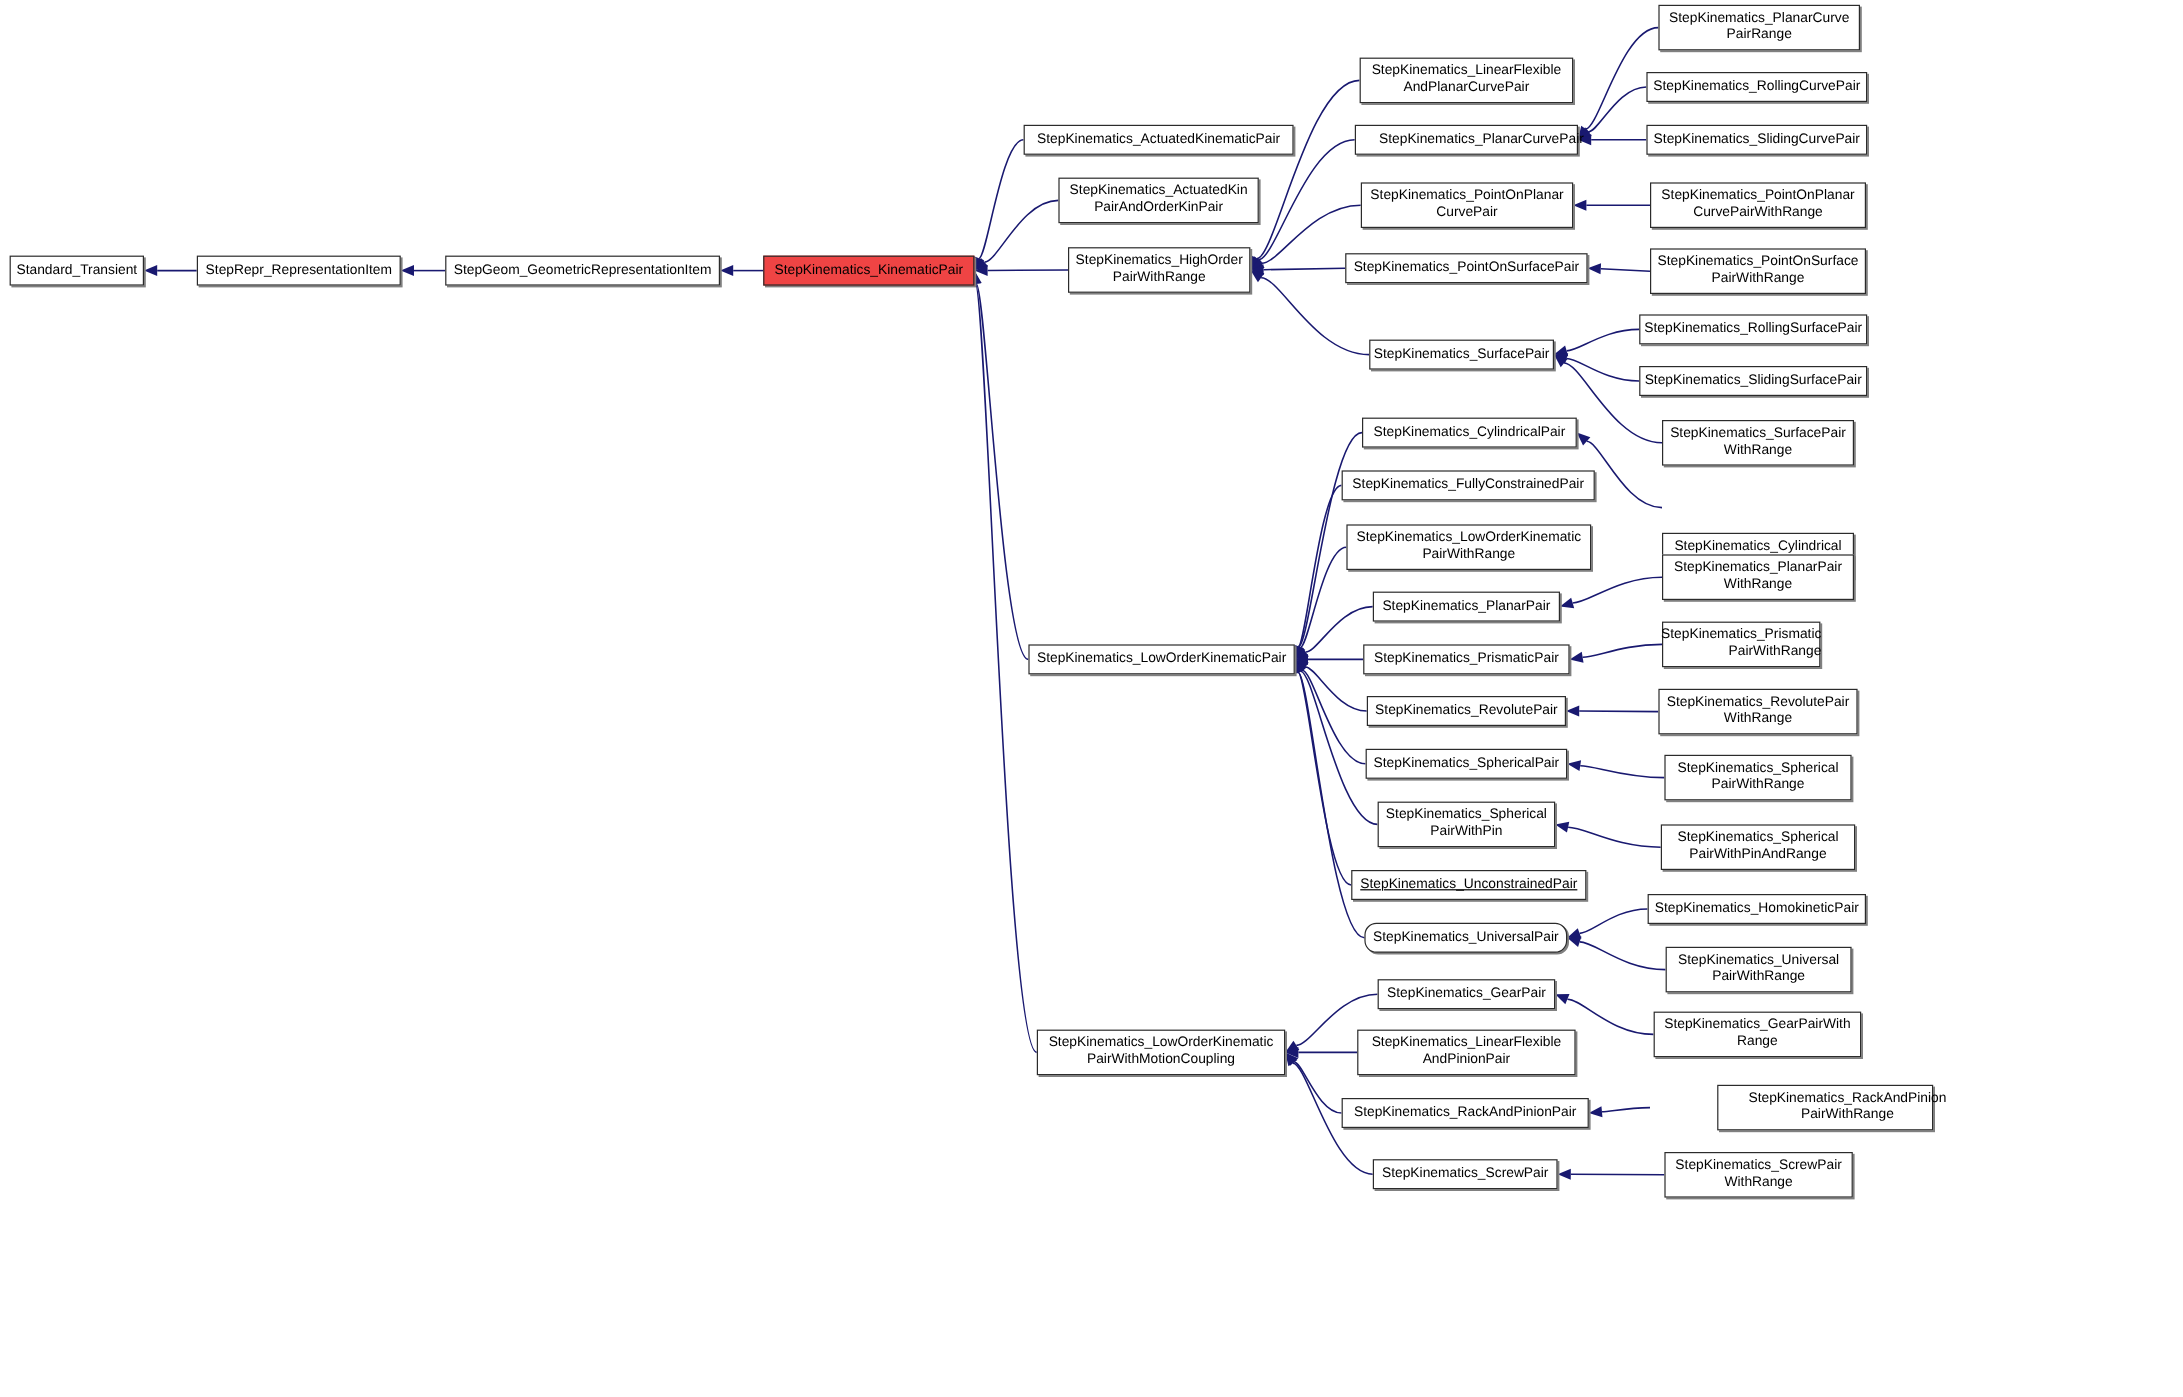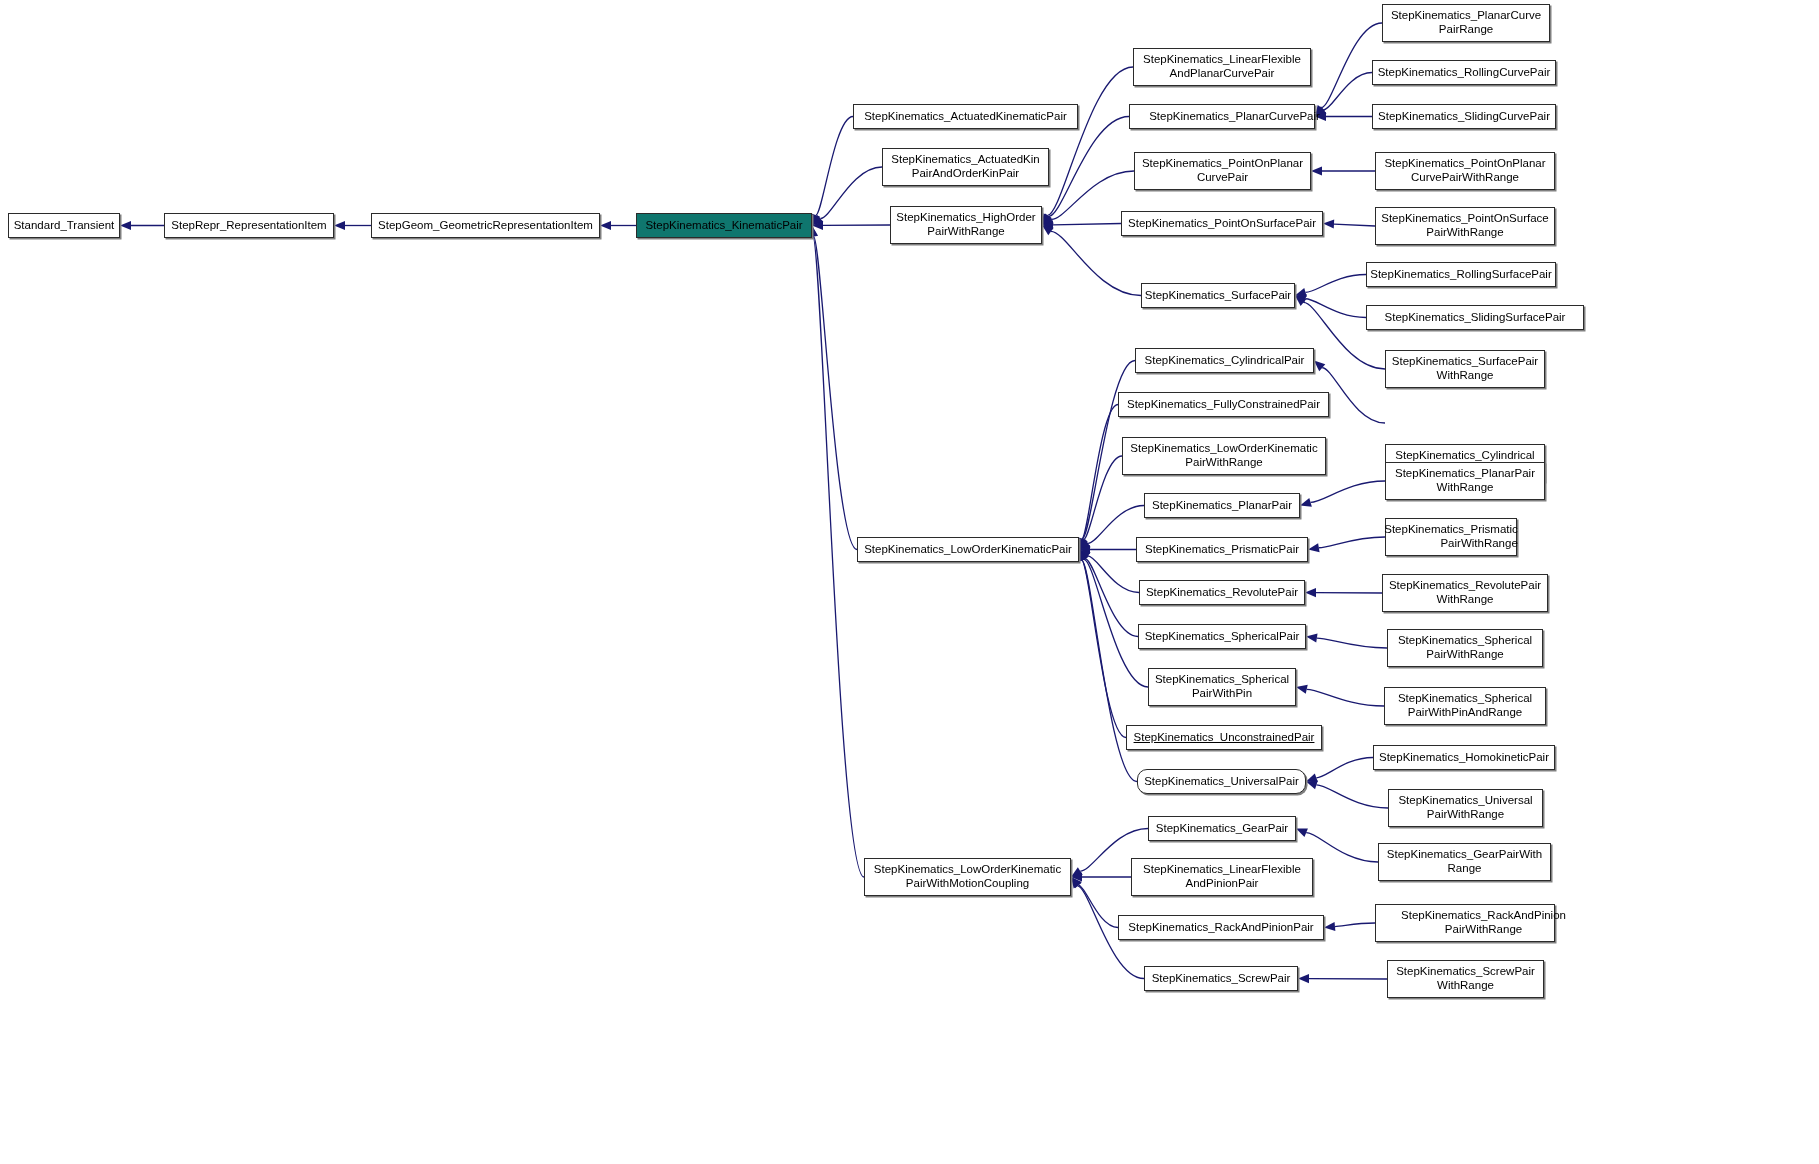--- a/index.html
+++ b/index.html
@@ -4,21 +4,21 @@
 <style>
   html,body{margin:0;padding:0;background:#ffffff;}
   #stage{position:relative;width:1819px;height:1164px;background:#ffffff;
          font-family:"Liberation Sans","DejaVu Sans",sans-serif;overflow:hidden;}
   .node{position:absolute;box-sizing:border-box;background:#ffffff;
         border:1px solid #2b2b2b;
         box-shadow:1.5px 1.5px 0 0 #808080;
         display:flex;align-items:center;justify-content:center;text-align:center;
         font-size:11.5px;color:#000000;line-height:1.18;letter-spacing:0px;
         padding:0 3px;white-space:pre-line;}
-  .node.hl{background:#0f766e;}
+  .node.hl{background:#ef4444;}
   svg.edges{position:absolute;left:0;top:0;width:1819px;height:1164px;pointer-events:none;}
   .ln{fill:none;stroke:#191970;stroke-width:1.3px;}
   .ah{fill:#191970;stroke:none;}
 </style>
 </head>
 <body>
 
 <div id="stage">
   <svg class="edges" id="edge-layer">
       <g>
@@ -245,38 +245,38 @@
       <div class="node" style="left: 1144px; top: 966px; width: 154px; height: 25px;">StepKinematics_ScrewPair</div>
       <div class="node" style="left: 1382px; top: 4px; width: 168px; height: 38px;">StepKinematics_PlanarCurve
 PairRange</div>
       <div class="node" style="left: 1372px; top: 60px; width: 184px; height: 25px;">StepKinematics_RollingCurvePair</div>
       <div class="node" style="left: 1372px; top: 104px; width: 184px; height: 25px;">StepKinematics_SlidingCurvePair</div>
       <div class="node" style="left: 1375px; top: 152px; width: 180px; height: 38px;">StepKinematics_PointOnPlanar
 CurvePairWithRange</div>
       <div class="node" style="left: 1375px; top: 207px; width: 180px; height: 38px;">StepKinematics_PointOnSurface
 PairWithRange</div>
       <div class="node" style="left: 1366px; top: 262px; width: 190px; height: 25px;">StepKinematics_RollingSurfacePair</div>
-      <div class="node" style="left: 1366px; top: 305px; width: 218px; height: 25px;">StepKinematics_SlidingSurfacePair</div>
+      <div class="node" style="left: 1366px; top: 305px; width: 190px; height: 25px;">StepKinematics_SlidingSurfacePair</div>
       <div class="node" style="left: 1385px; top: 350px; width: 160px; height: 38px;">StepKinematics_SurfacePair
 WithRange</div>
       <div class="node" style="left: 1385px; top: 404px; width: 160px; height: 38px; margin-top: 40px;">StepKinematics_Cylindrical
 PairWithRange</div>
       <div class="node" style="left: 1385px; top: 462px; width: 160px; height: 38px;">StepKinematics_PlanarPair
 WithRange</div>
       <div class="node" style="left: 1385px; top: 518px; width: 132px; height: 38px; text-align: right;">StepKinematics_Prismatic
 PairWithRange</div>
       <div class="node" style="left: 1382px; top: 574px; width: 166px; height: 38px;">StepKinematics_RevolutePair
 WithRange</div>
       <div class="node" style="left: 1387px; top: 629px; width: 156px; height: 38px;">StepKinematics_Spherical
 PairWithRange</div>
       <div class="node" style="left: 1384px; top: 687px; width: 162px; height: 38px;">StepKinematics_Spherical
 PairWithPinAndRange</div>
       <div class="node" style="left: 1373px; top: 745px; width: 182px; height: 25px;">StepKinematics_HomokineticPair</div>
       <div class="node" style="left: 1388px; top: 789px; width: 155px; height: 38px;">StepKinematics_Universal
 PairWithRange</div>
       <div class="node" style="left: 1378px; top: 843px; width: 173px; height: 38px;">StepKinematics_GearPairWith
 Range</div>
-      <div class="node" style="left: 1375px; top: 904px; width: 180px; height: 38px; padding-left: 40px;">StepKinematics_RackAndPinion
+      <div class="node" style="left: 1431px; top: 904px; width: 180px; height: 38px; padding-left: 40px;">StepKinematics_RackAndPinion
 PairWithRange</div>
       <div class="node" style="left: 1387px; top: 960px; width: 157px; height: 38px;">StepKinematics_ScrewPair
 WithRange</div>
     </div>
 </div>
 
 </body></html>

